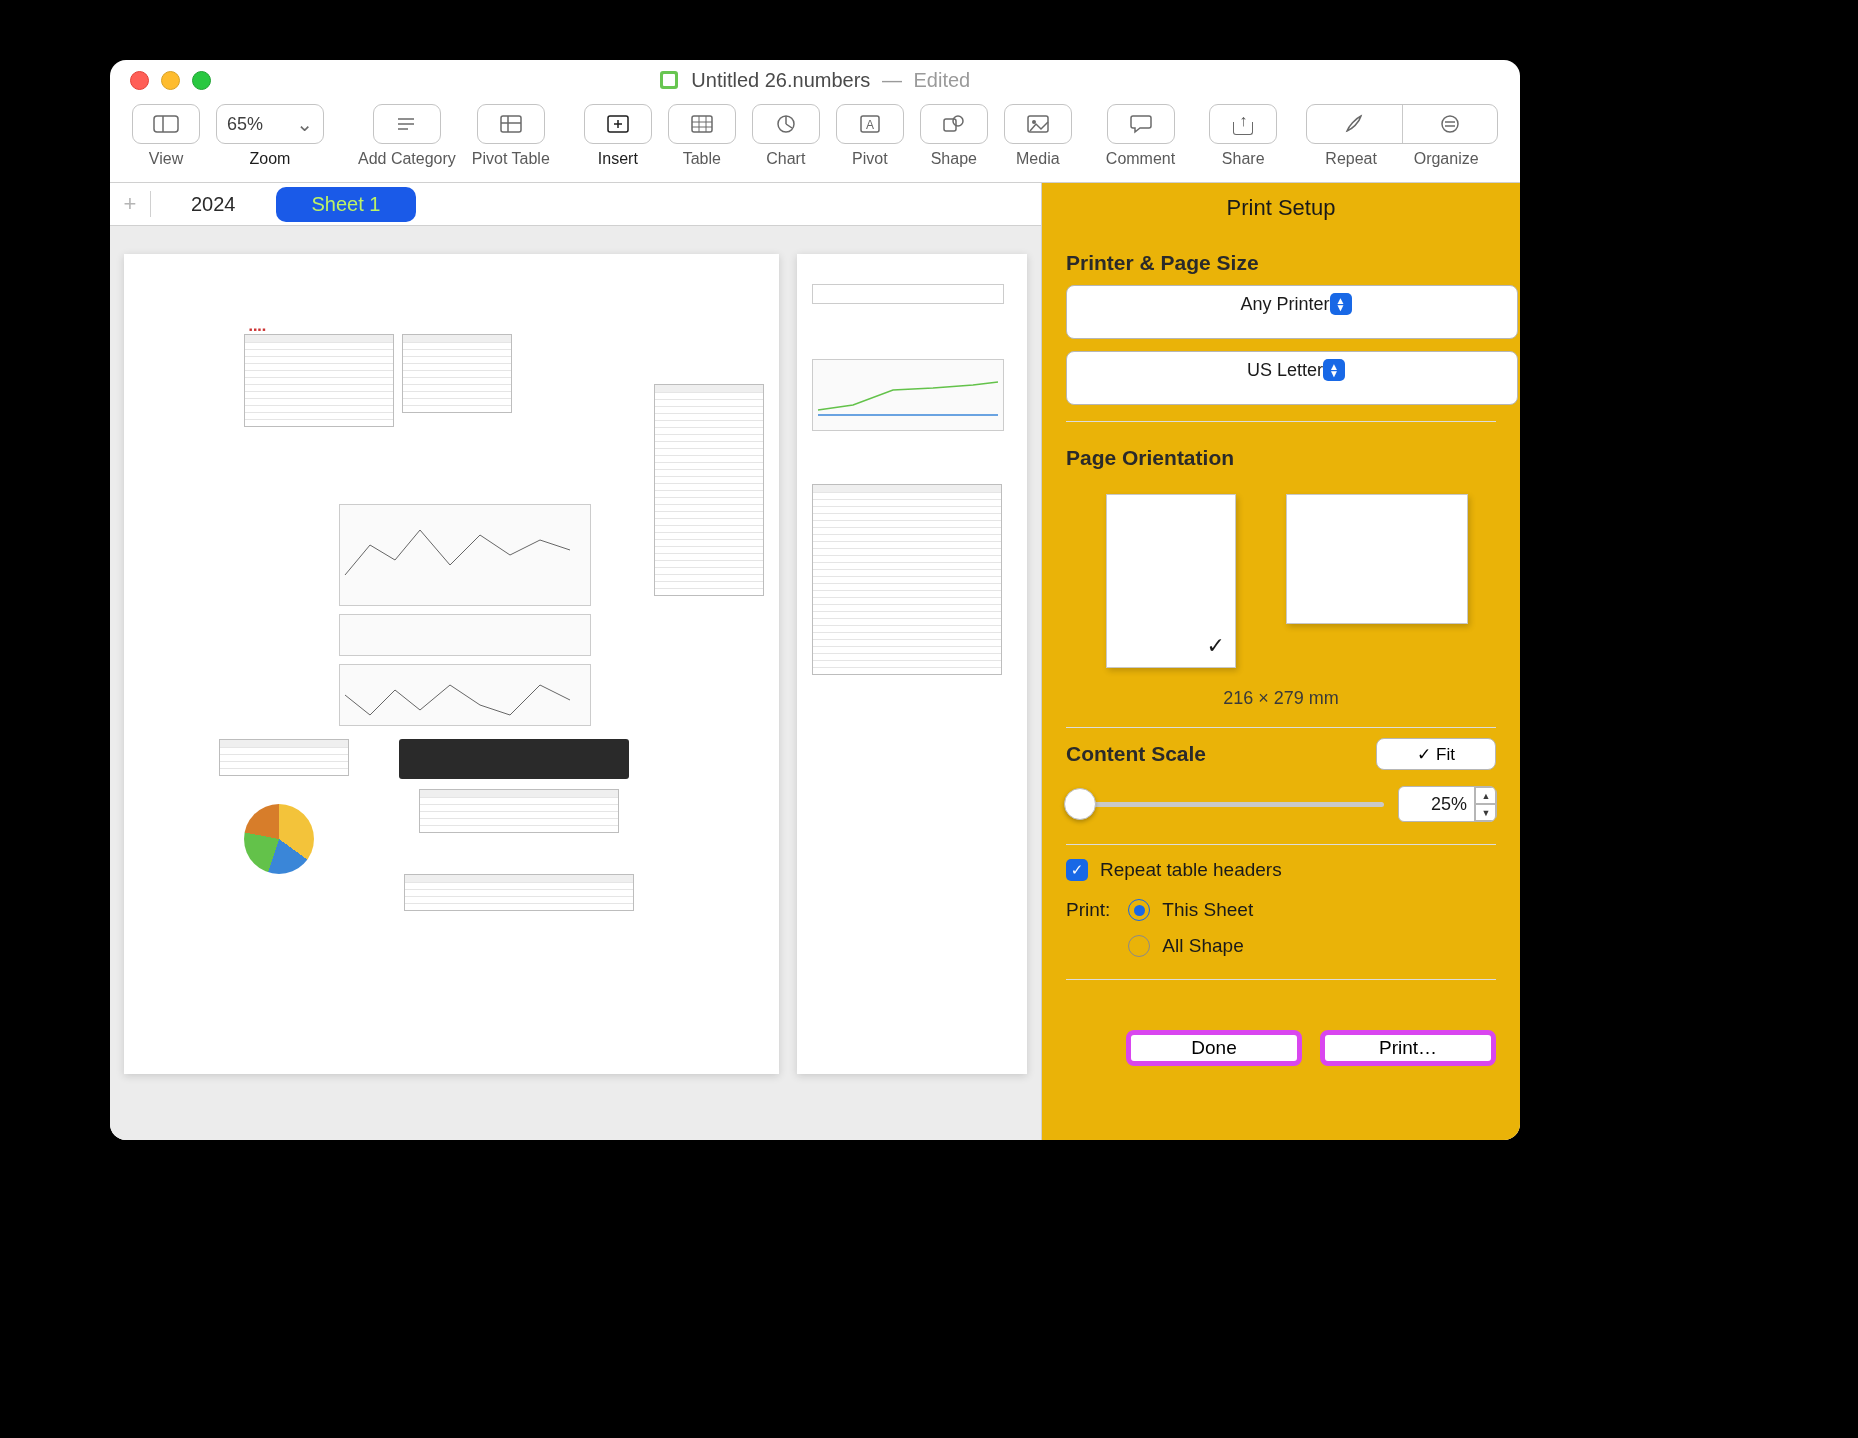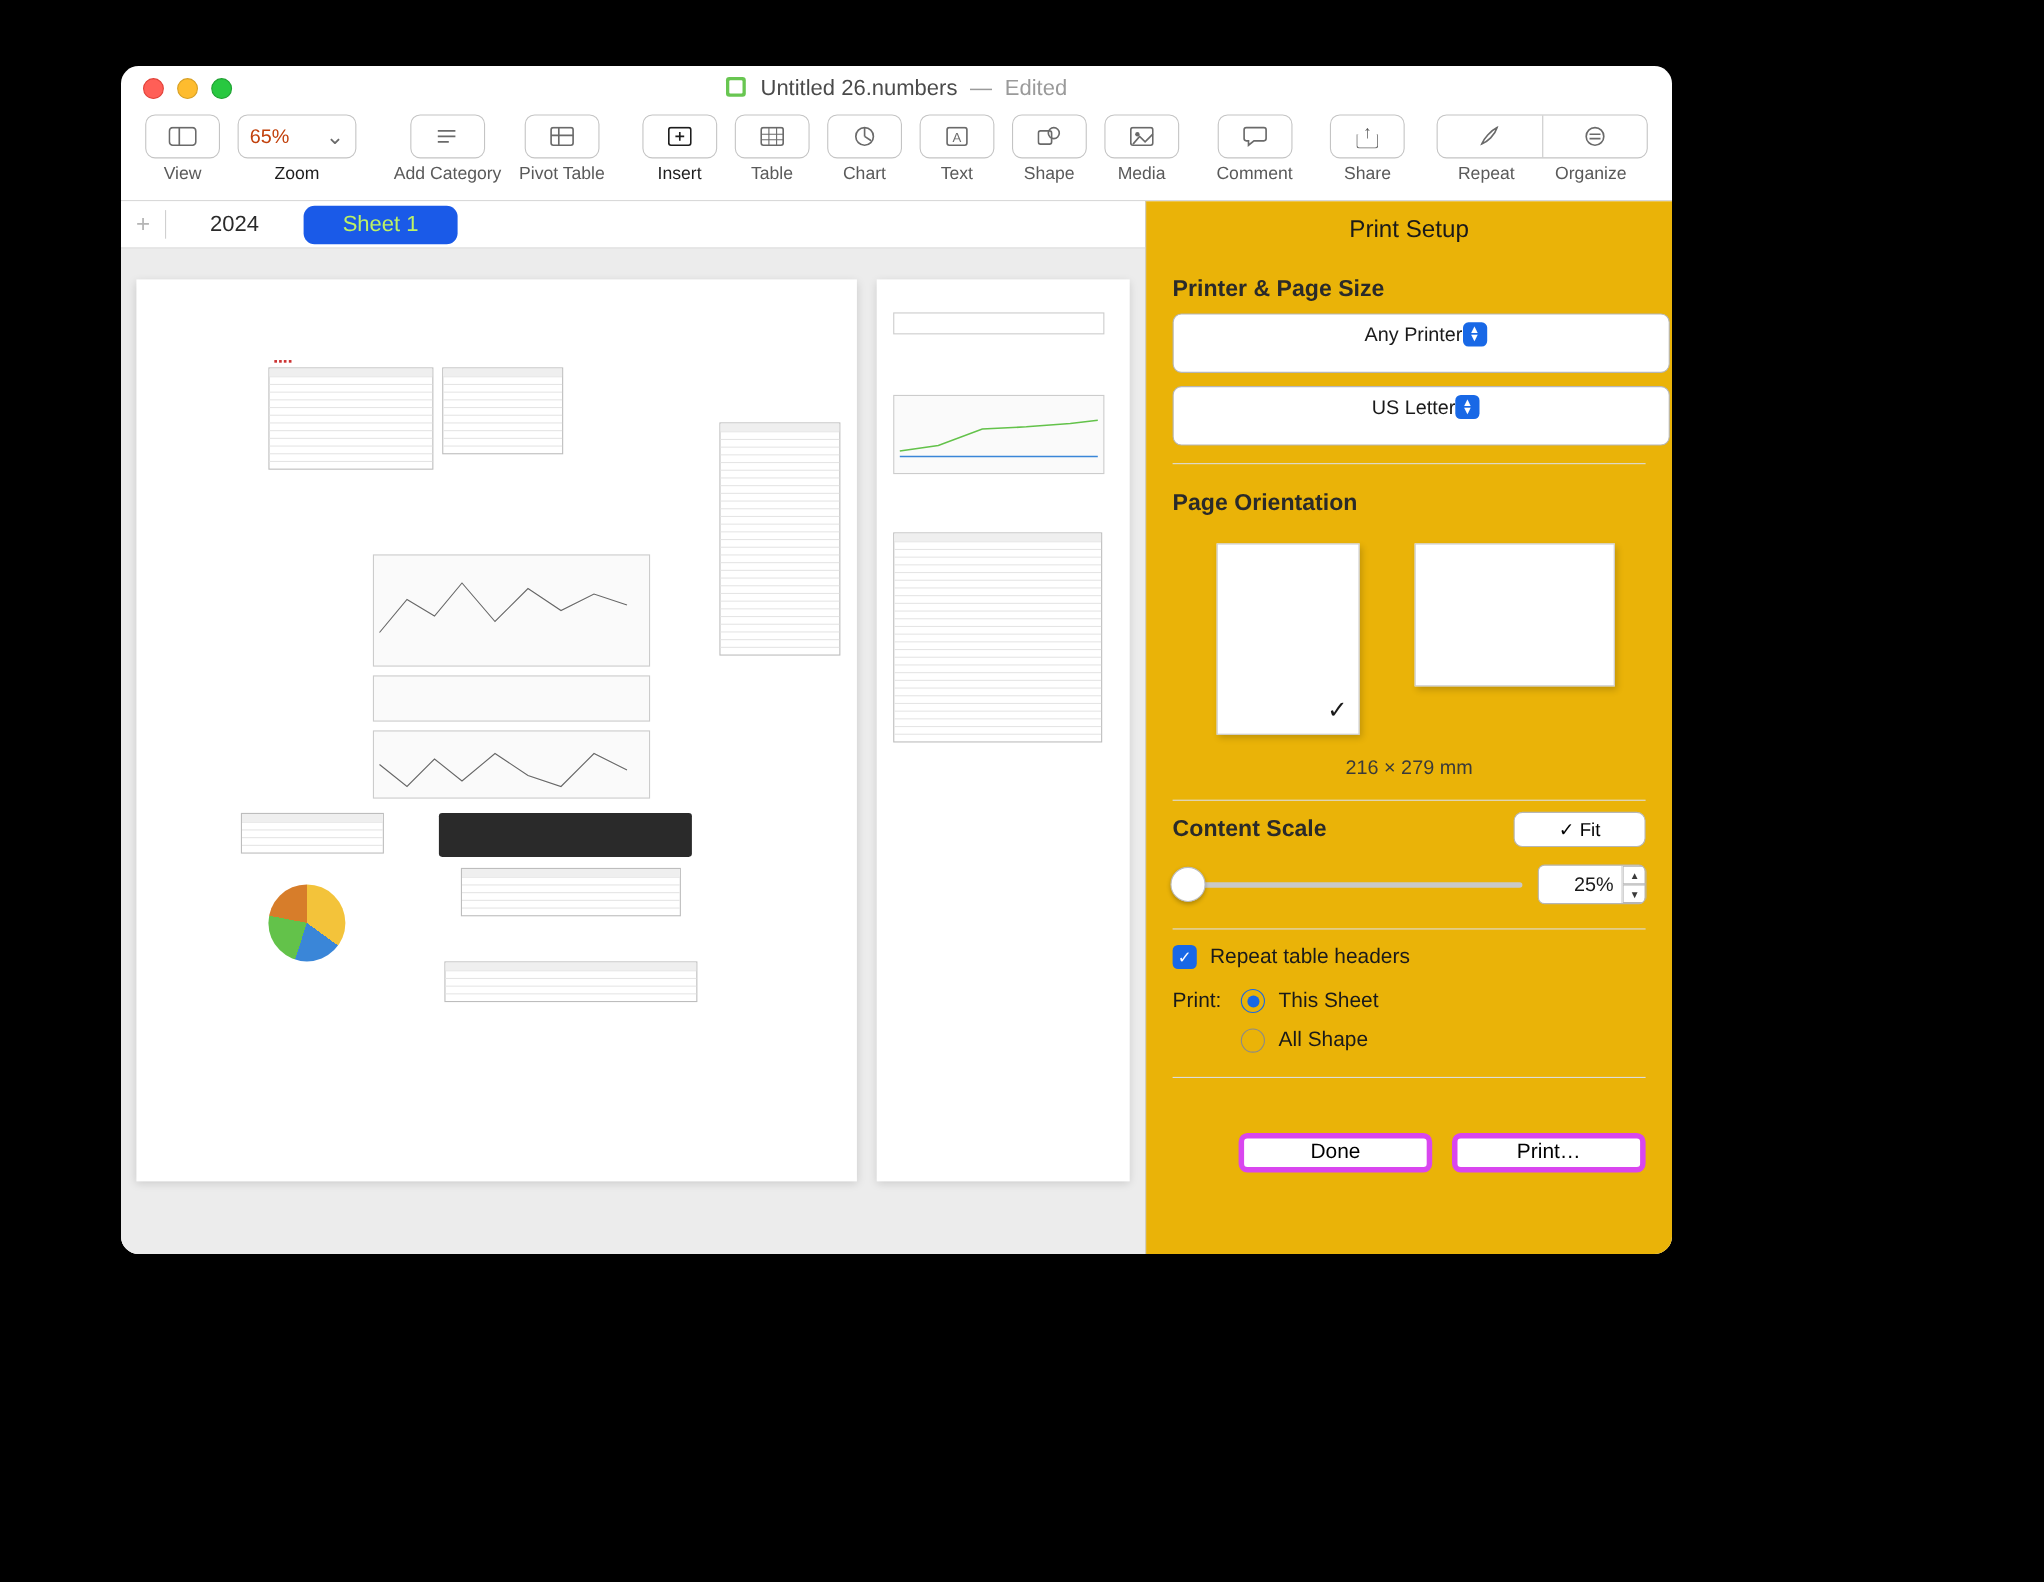--- a/index.html
+++ b/index.html
@@ -251,21 +251,21 @@
       <div class="tb-btn narrow">
         <svg width="26" height="18">
             <rect x="1" y="1" width="24" height="16" rx="3" fill="none" stroke="#6a6a6a" stroke-width="1.5"></rect>
             <line x1="10" y1="1" x2="10" y2="17" stroke="#6a6a6a" stroke-width="1.5"></line>
           </svg>
       </div>
       <div class="tb-label">View</div>
     </div>
     <div class="tb-group">
       <div class="tb-btn wide" style="justify-content:space-between;padding:0 10px;">
-        <span style="color:#c2410c;font-size:18px;">65%</span>
+        <span style="color:#404040;font-size:18px;">65%</span>
         <span style="color:#6a6a6a;">⌄</span>
       </div>
       <div class="tb-label strong">Zoom</div>
     </div>
     <div class="tb-gap"></div>
     <div class="tb-group">
       <div class="tb-btn narrow">
         <svg width="22" height="18">
             <line x1="2" y1="4" x2="18" y2="4" stroke="#6a6a6a" stroke-width="1.5"></line>
             <line x1="2" y1="9" x2="18" y2="9" stroke="#6a6a6a" stroke-width="1.5"></line>
@@ -317,21 +317,21 @@
       </div>
       <div class="tb-label">Chart</div>
     </div>
     <div class="tb-group">
       <div class="tb-btn narrow">
         <svg width="20" height="18">
             <rect x="1" y="1" width="18" height="16" rx="2" fill="none" stroke="#6a6a6a" stroke-width="1.5"></rect>
             <text x="10" y="14" font-size="12" text-anchor="middle" fill="#6a6a6a">A</text>
           </svg>
       </div>
-      <div class="tb-label">Text</div>
+      <div class="tb-label">Pivot</div>
     </div>
     <div class="tb-group">
       <div class="tb-btn narrow">
         <svg width="22" height="20">
             <rect x="1" y="5" width="12" height="12" rx="2" fill="none" stroke="#6a6a6a" stroke-width="1.5"></rect>
             <circle cx="15" cy="7" r="5" fill="none" stroke="#6a6a6a" stroke-width="1.5"></circle>
           </svg>
       </div>
       <div class="tb-label">Shape</div>
     </div>

